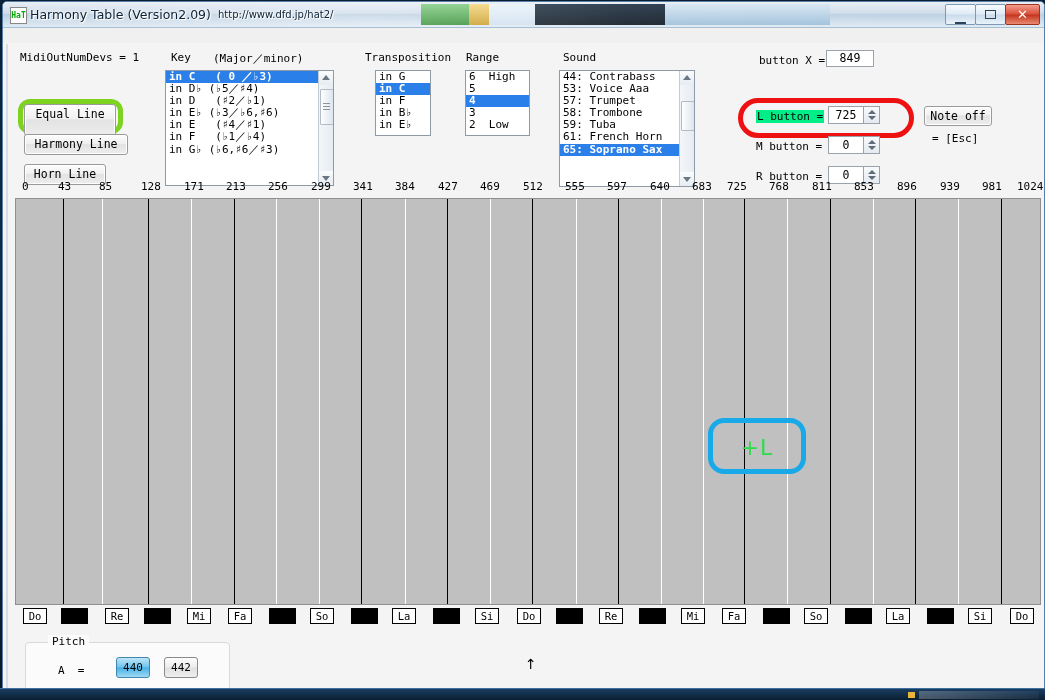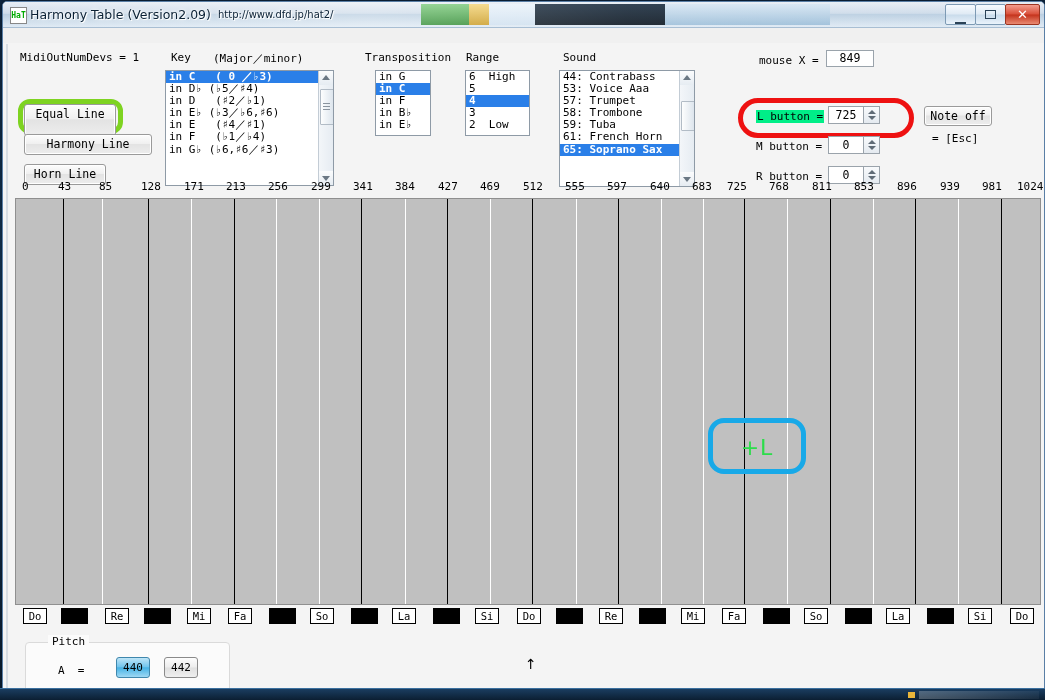--- a/index.html
+++ b/index.html
@@ -275,21 +275,21 @@
         <i>✕</i>
       </div>
   </div>
 
   <div id="client">
   <div id="client-inner">
 
     <div class="lbl" style="left:12px;top:7px;">MidiOutNumDevs = 1</div>
     <div id="ring-green"></div>
     <div class="btn" style="left:16px;top:60px;width:92px;height:32px;line-height:19px;">Equal Line</div>
-    <div class="btn" style="left:16px;top:90px;width:128px;height:21px;line-height:19px;text-align:center;">Harmony Line</div>
+    <div class="btn" style="left:16px;top:90px;width:104px;height:21px;line-height:19px;text-align:center;">Harmony Line</div>
     <div class="btn" style="left:16px;top:120px;width:82px;height:21px;line-height:19px;">Horn Line</div>
 
     <div class="lbl" style="left:163px;top:7px;">Key</div>
     <div class="lbl" style="left:205px;top:7px;">(Major／minor)</div>
     <div class="listbox" style="left:157px;top:26px;width:169px;height:116px;">
       <div class="lb-items" id="key-items">
             <div class="lb-row sel">in C   ( 0 ／♭3)</div>
             <div class="lb-row">in D♭ (♭5／♯4)</div>
             <div class="lb-row">in D   (♯2／♭1)</div>
             <div class="lb-row">in E♭ (♭3／♭6,♯6)</div>
@@ -339,21 +339,21 @@
             <div class="lb-row">61: French Horn</div>
             <div class="lb-row sel">65: Soprano Sax</div>
           </div>
       <div class="lb-sb">
         <div class="arr up"></div>
         <div class="thumb" style="top:30px;height:28px;"></div>
         <div class="arr dn"></div>
       </div>
     </div>
 
-    <div class="lbl" style="left:751px;top:10px;">mouse X =</div>
+    <div class="lbl" style="left:751px;top:10px;">button X =</div>
     <div class="numbox" style="left:818px;top:6px;width:48px;height:17px;line-height:15px;">849</div>
 
     <div id="ring-red"></div>
     <div class="lbl hl-green" style="left:748px;top:66px;">L button =</div>
     <div class="numbox" style="left:820px;top:62px;width:36px;height:18px;line-height:16px;">725</div>
     <div class="spin" style="left:856px;top:62px;height:18px;">
           <div class="u"></div>
           <div class="d"></div>
         </div>
 

